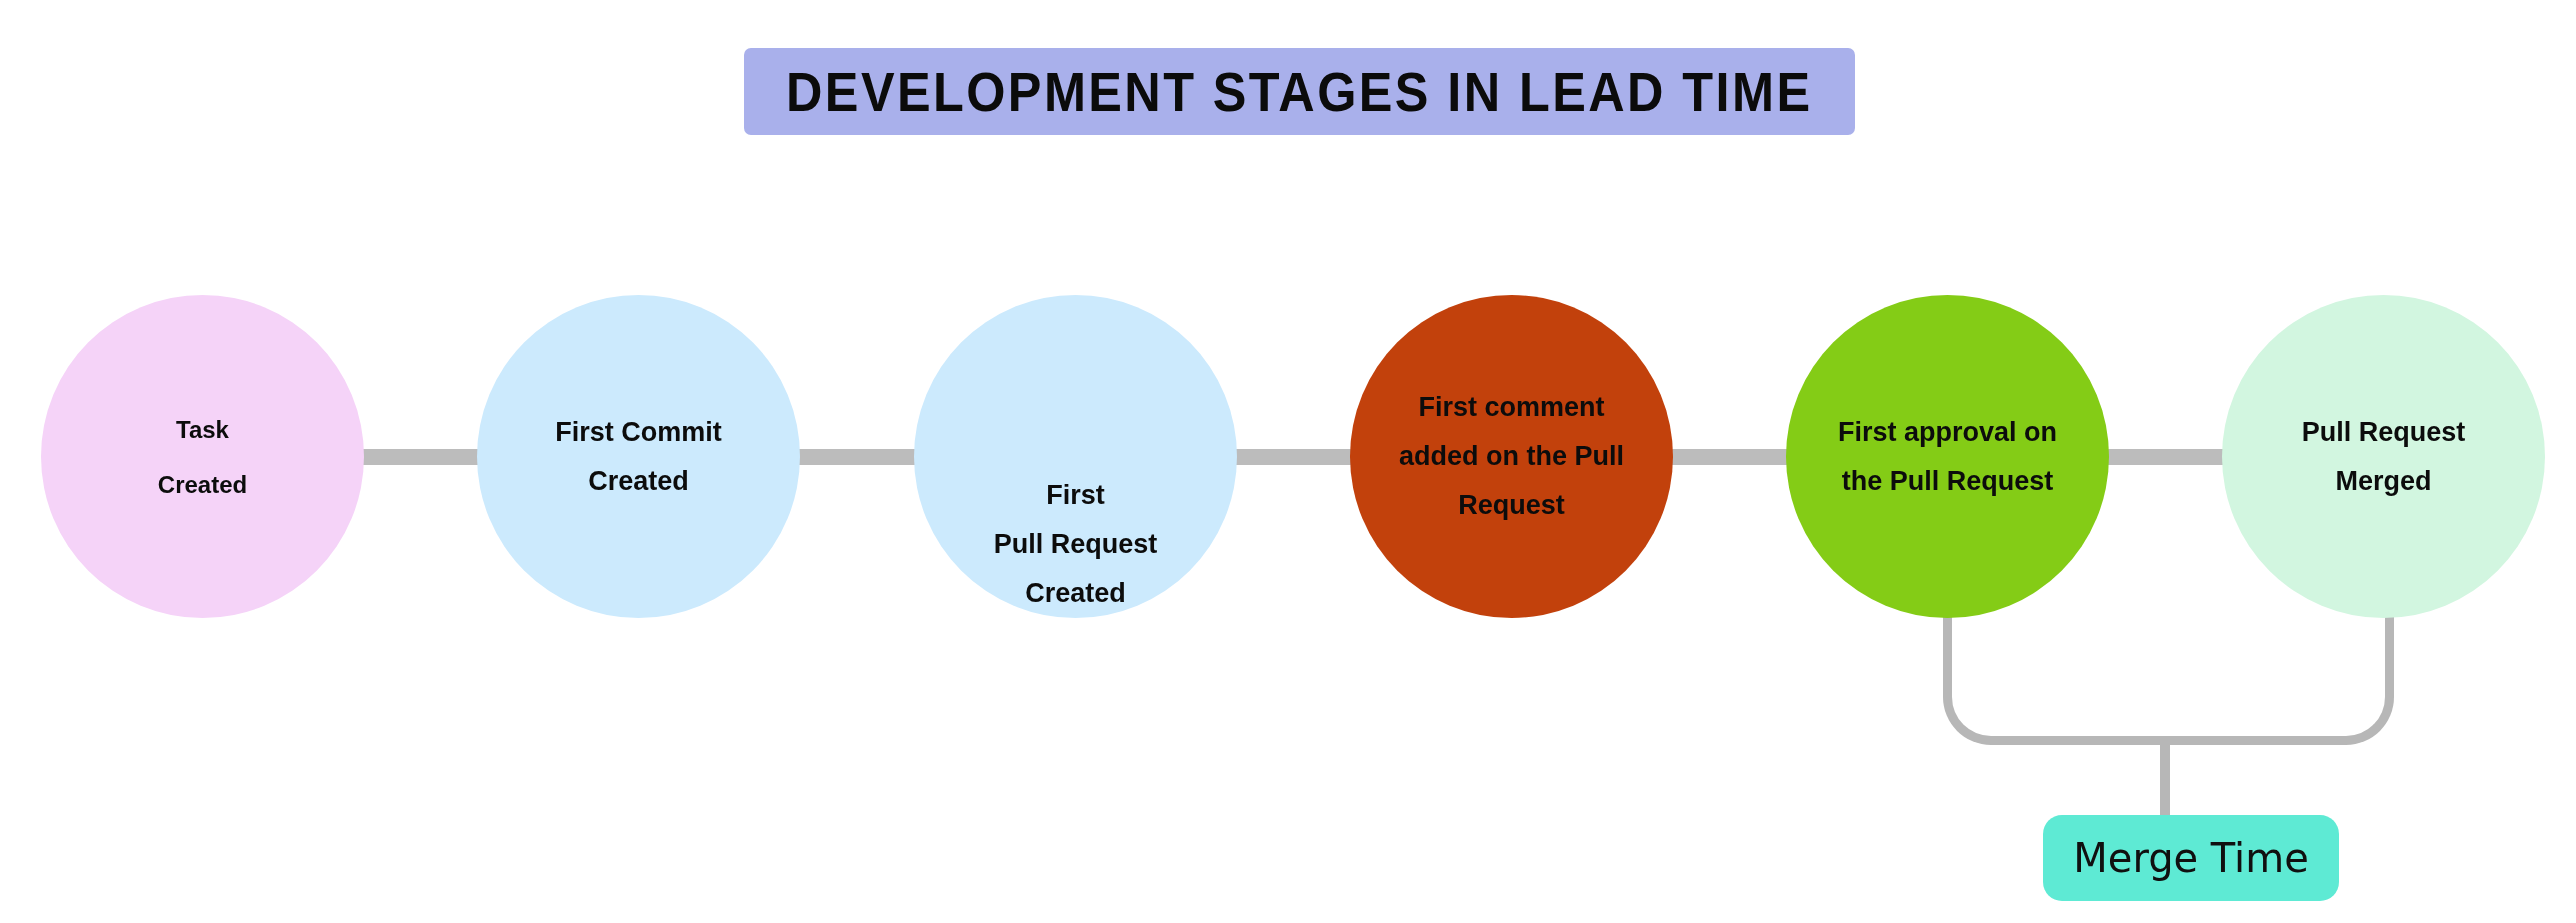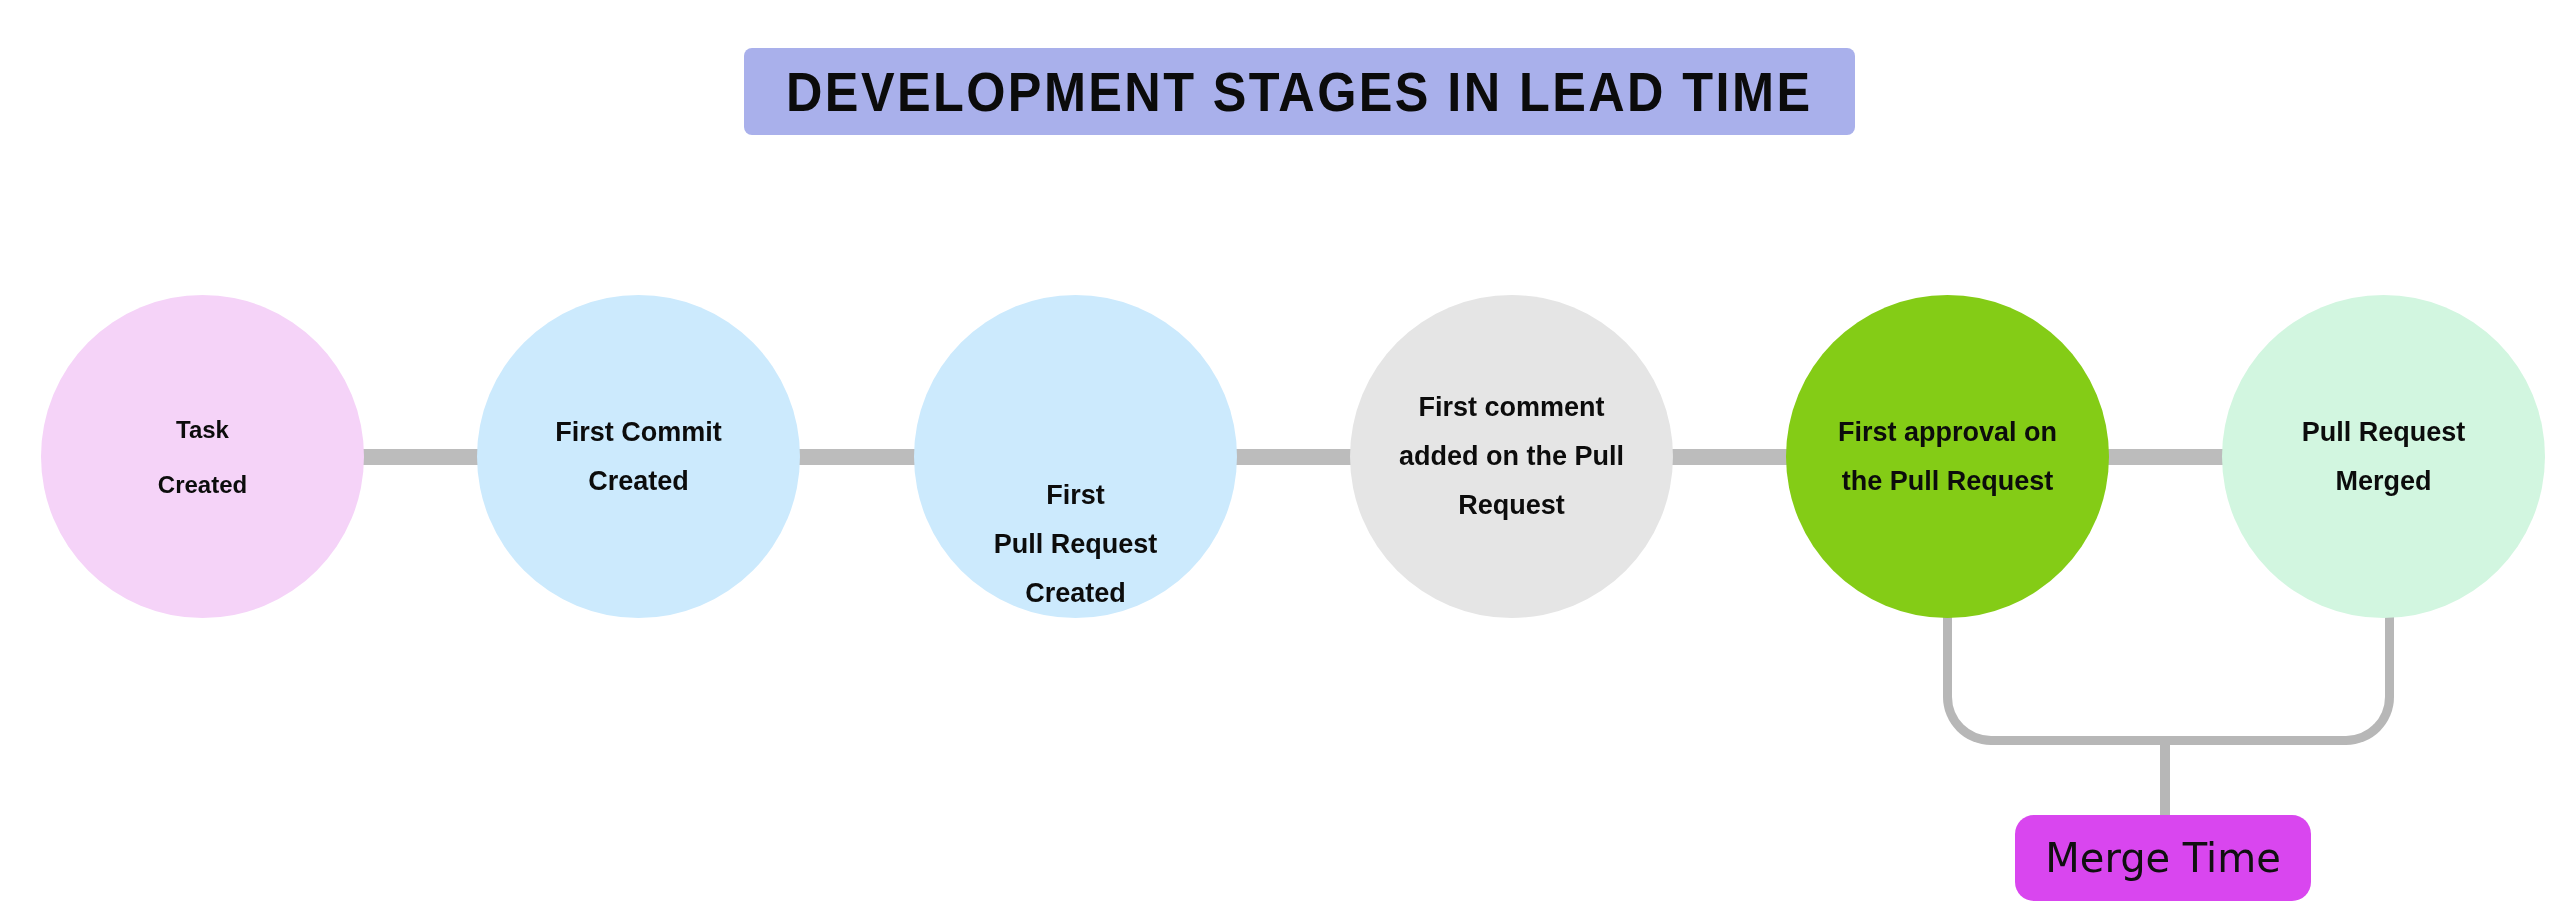--- a/index.html
+++ b/index.html
@@ -73,21 +73,21 @@
   .merge-label {
     font-family: cursive, "DejaVu Sans", sans-serif;
     font-size: 40px; color: #101010; white-space: nowrap;
   }
 </style>
 </head>
 <body>
 
 <div class="canvas">
 
-  <div class="title-banner" style="background-color: rgb(169, 176, 235); border-radius: 8px;">
+  <div class="title-banner" style="background-color: rgb(169, 176, 235);">
     <span class="title-text">DEVELOPMENT STAGES IN LEAD TIME</span>
   </div>
 
   <div class="connector" style="left: 203px; width: 436px; background-color: rgb(188, 188, 188);"></div>
   <div class="connector" style="left: 639px; width: 436px; background-color: rgb(188, 188, 188);"></div>
   <div class="connector" style="left: 1075px; width: 436px; background-color: rgb(188, 188, 188);"></div>
   <div class="connector" style="left: 1511px; width: 436px; background-color: rgb(188, 188, 188);"></div>
   <div class="connector" style="left: 1947px; width: 436px; background-color: rgb(188, 188, 188);"></div>
 
   <div class="circle" style="left: 41px; background-color: rgb(245, 211, 248);">
@@ -99,37 +99,37 @@
     <span class="circle-label">First Commit
 Created</span>
   </div>
 
   <div class="circle" style="left: 914px; background-color: rgb(204, 234, 253); align-items: flex-end;">
     <span class="circle-label">First
 Pull Request
 Created</span>
   </div>
 
-  <div class="circle" style="left: 1350px; background-color: #e5e5e5;">
+  <div class="circle" style="left: 1350px; background-color: #c2410c;">
     <span class="circle-label">First comment
 added on the Pull
 Request</span>
   </div>
 
   <div class="circle" style="left: 1786px; background-color: #84cc16;">
     <span class="circle-label">First approval on
 the Pull Request</span>
   </div>
 
   <div class="circle" style="left: 2222px; background-color: rgb(210, 246, 224);">
     <span class="circle-label">Pull Request
 Merged</span>
   </div>
 
   <div class="bracket" style="border-color: rgb(183, 183, 183);"></div>
   <div class="bracket-stem" style="background-color: rgb(183, 183, 183);"></div>
 
-  <div class="merge-box" style="background-color: #d946ef;">
+  <div class="merge-box" style="background-color: #5eead4; margin-left: 28px;">
     <span class="merge-label">Merge Time</span>
   </div>
 
 </div>
 
 
 </body></html>

